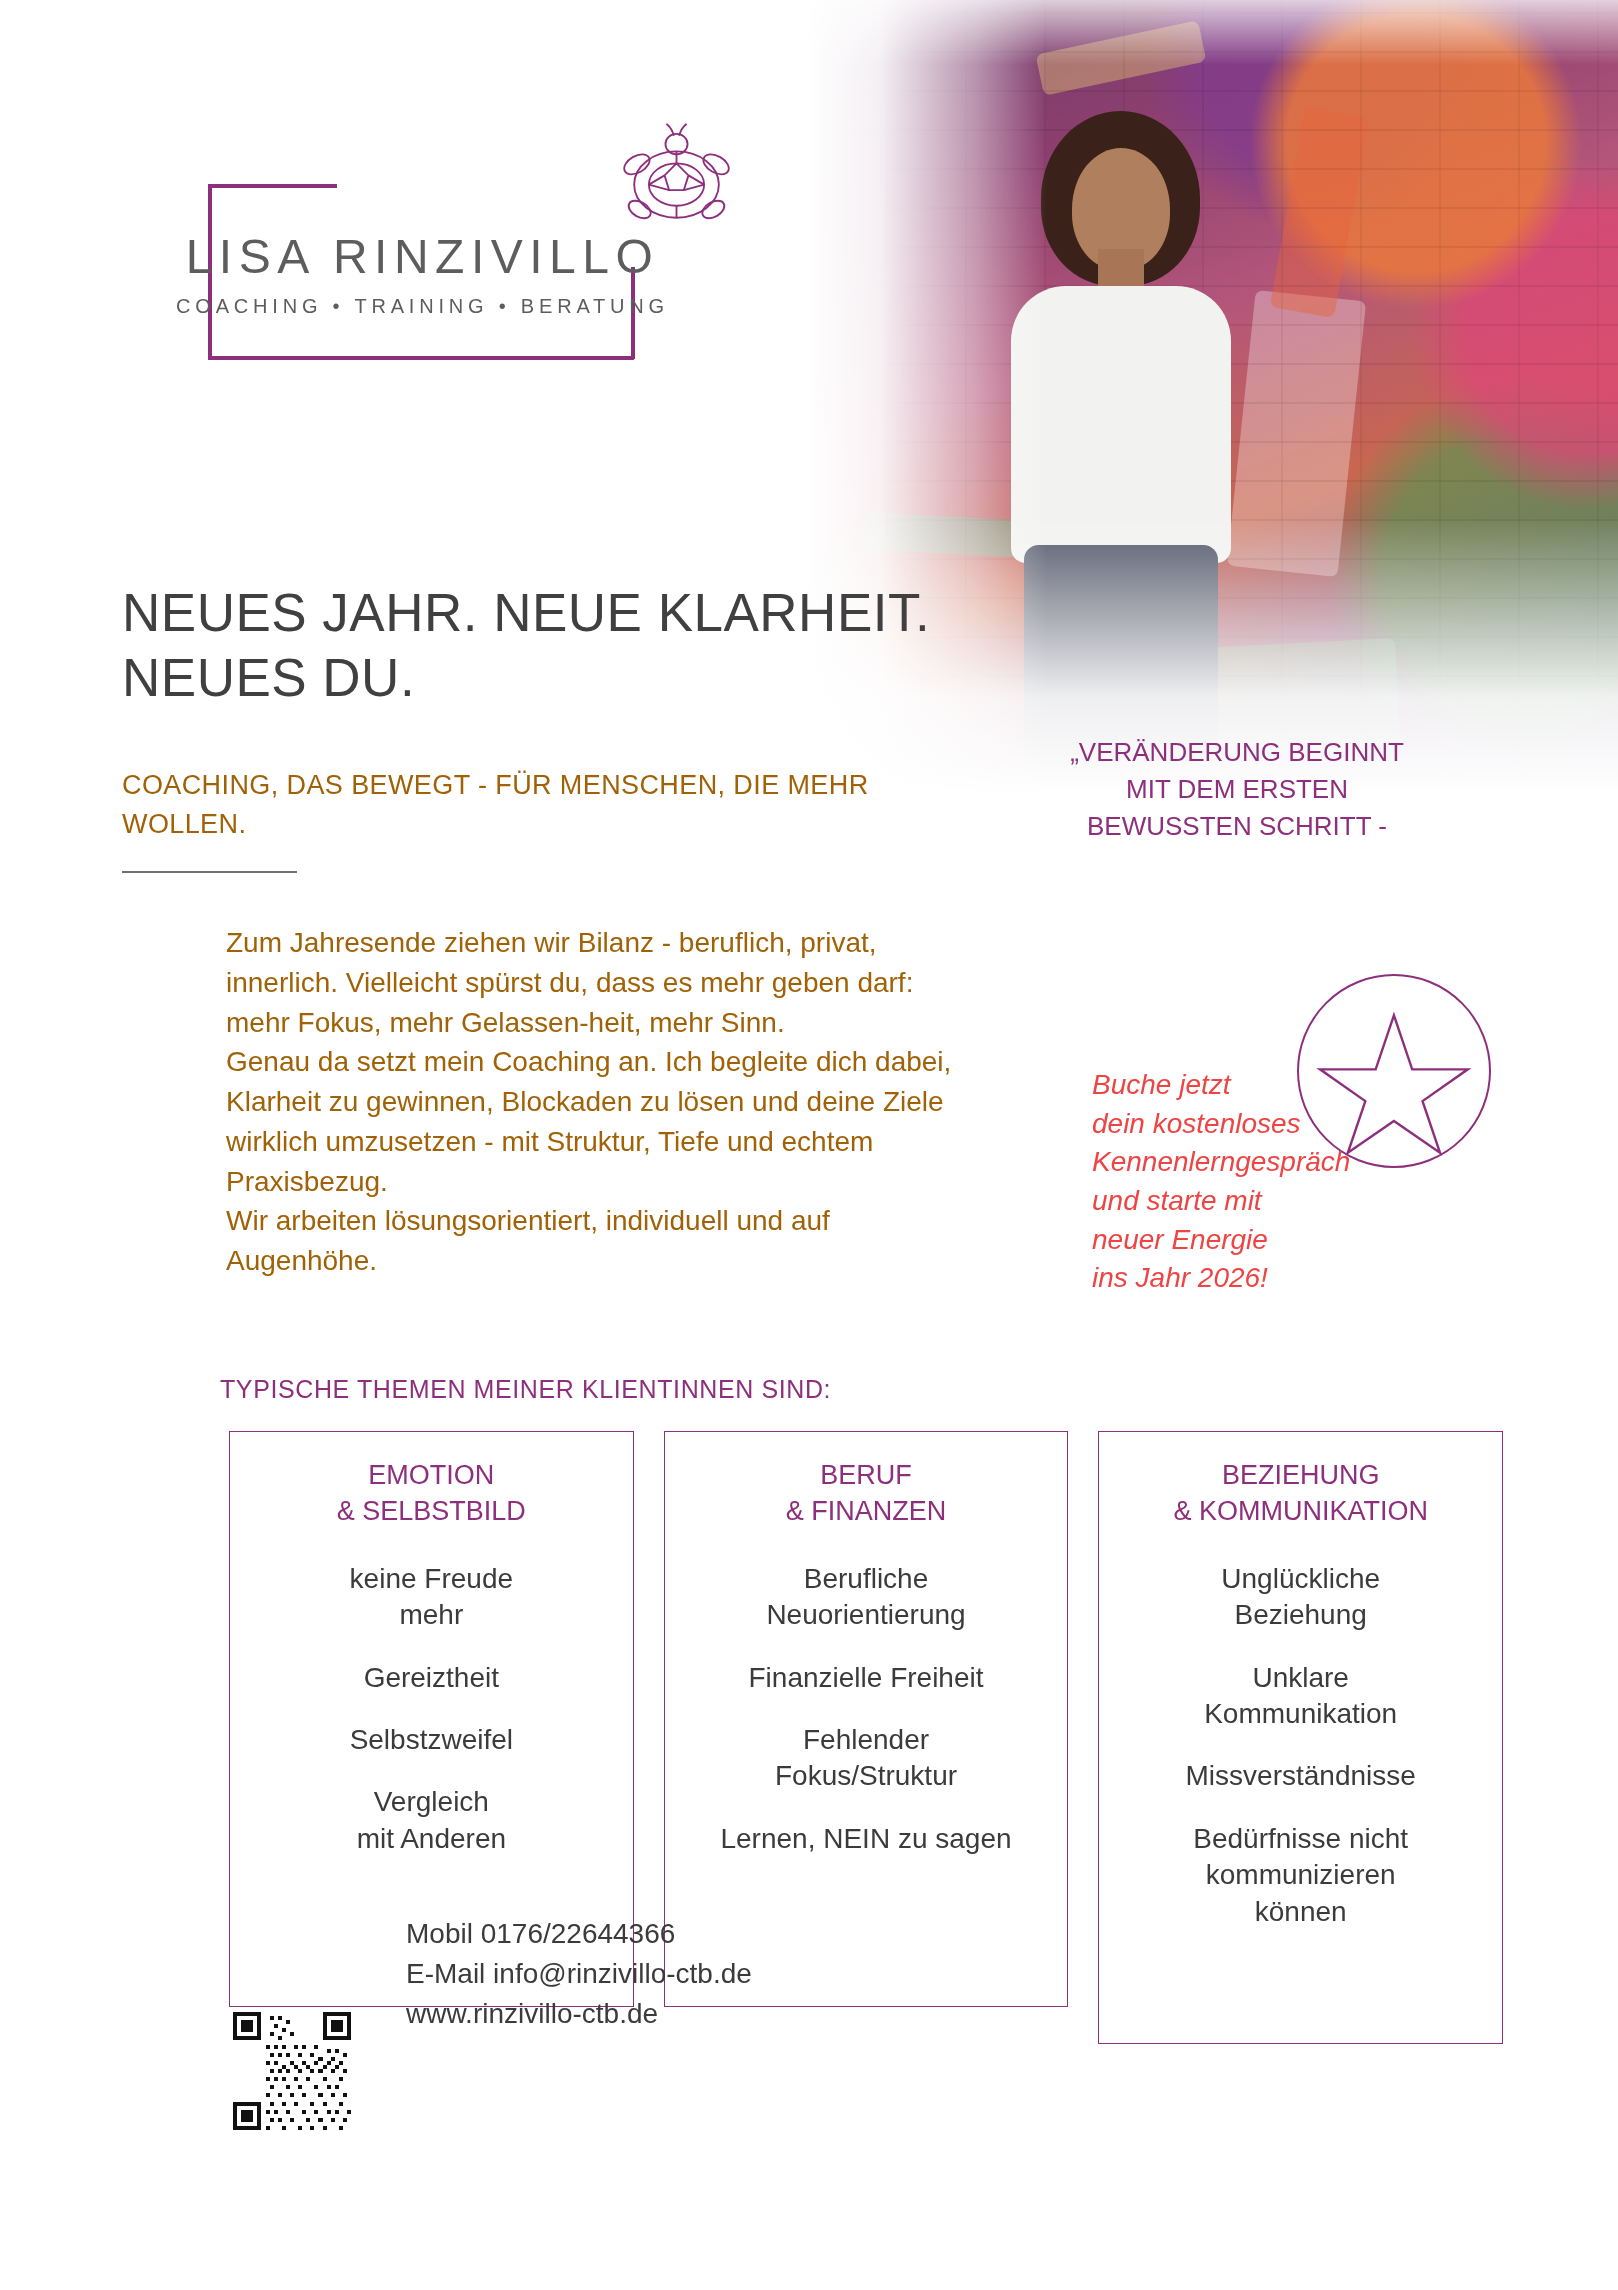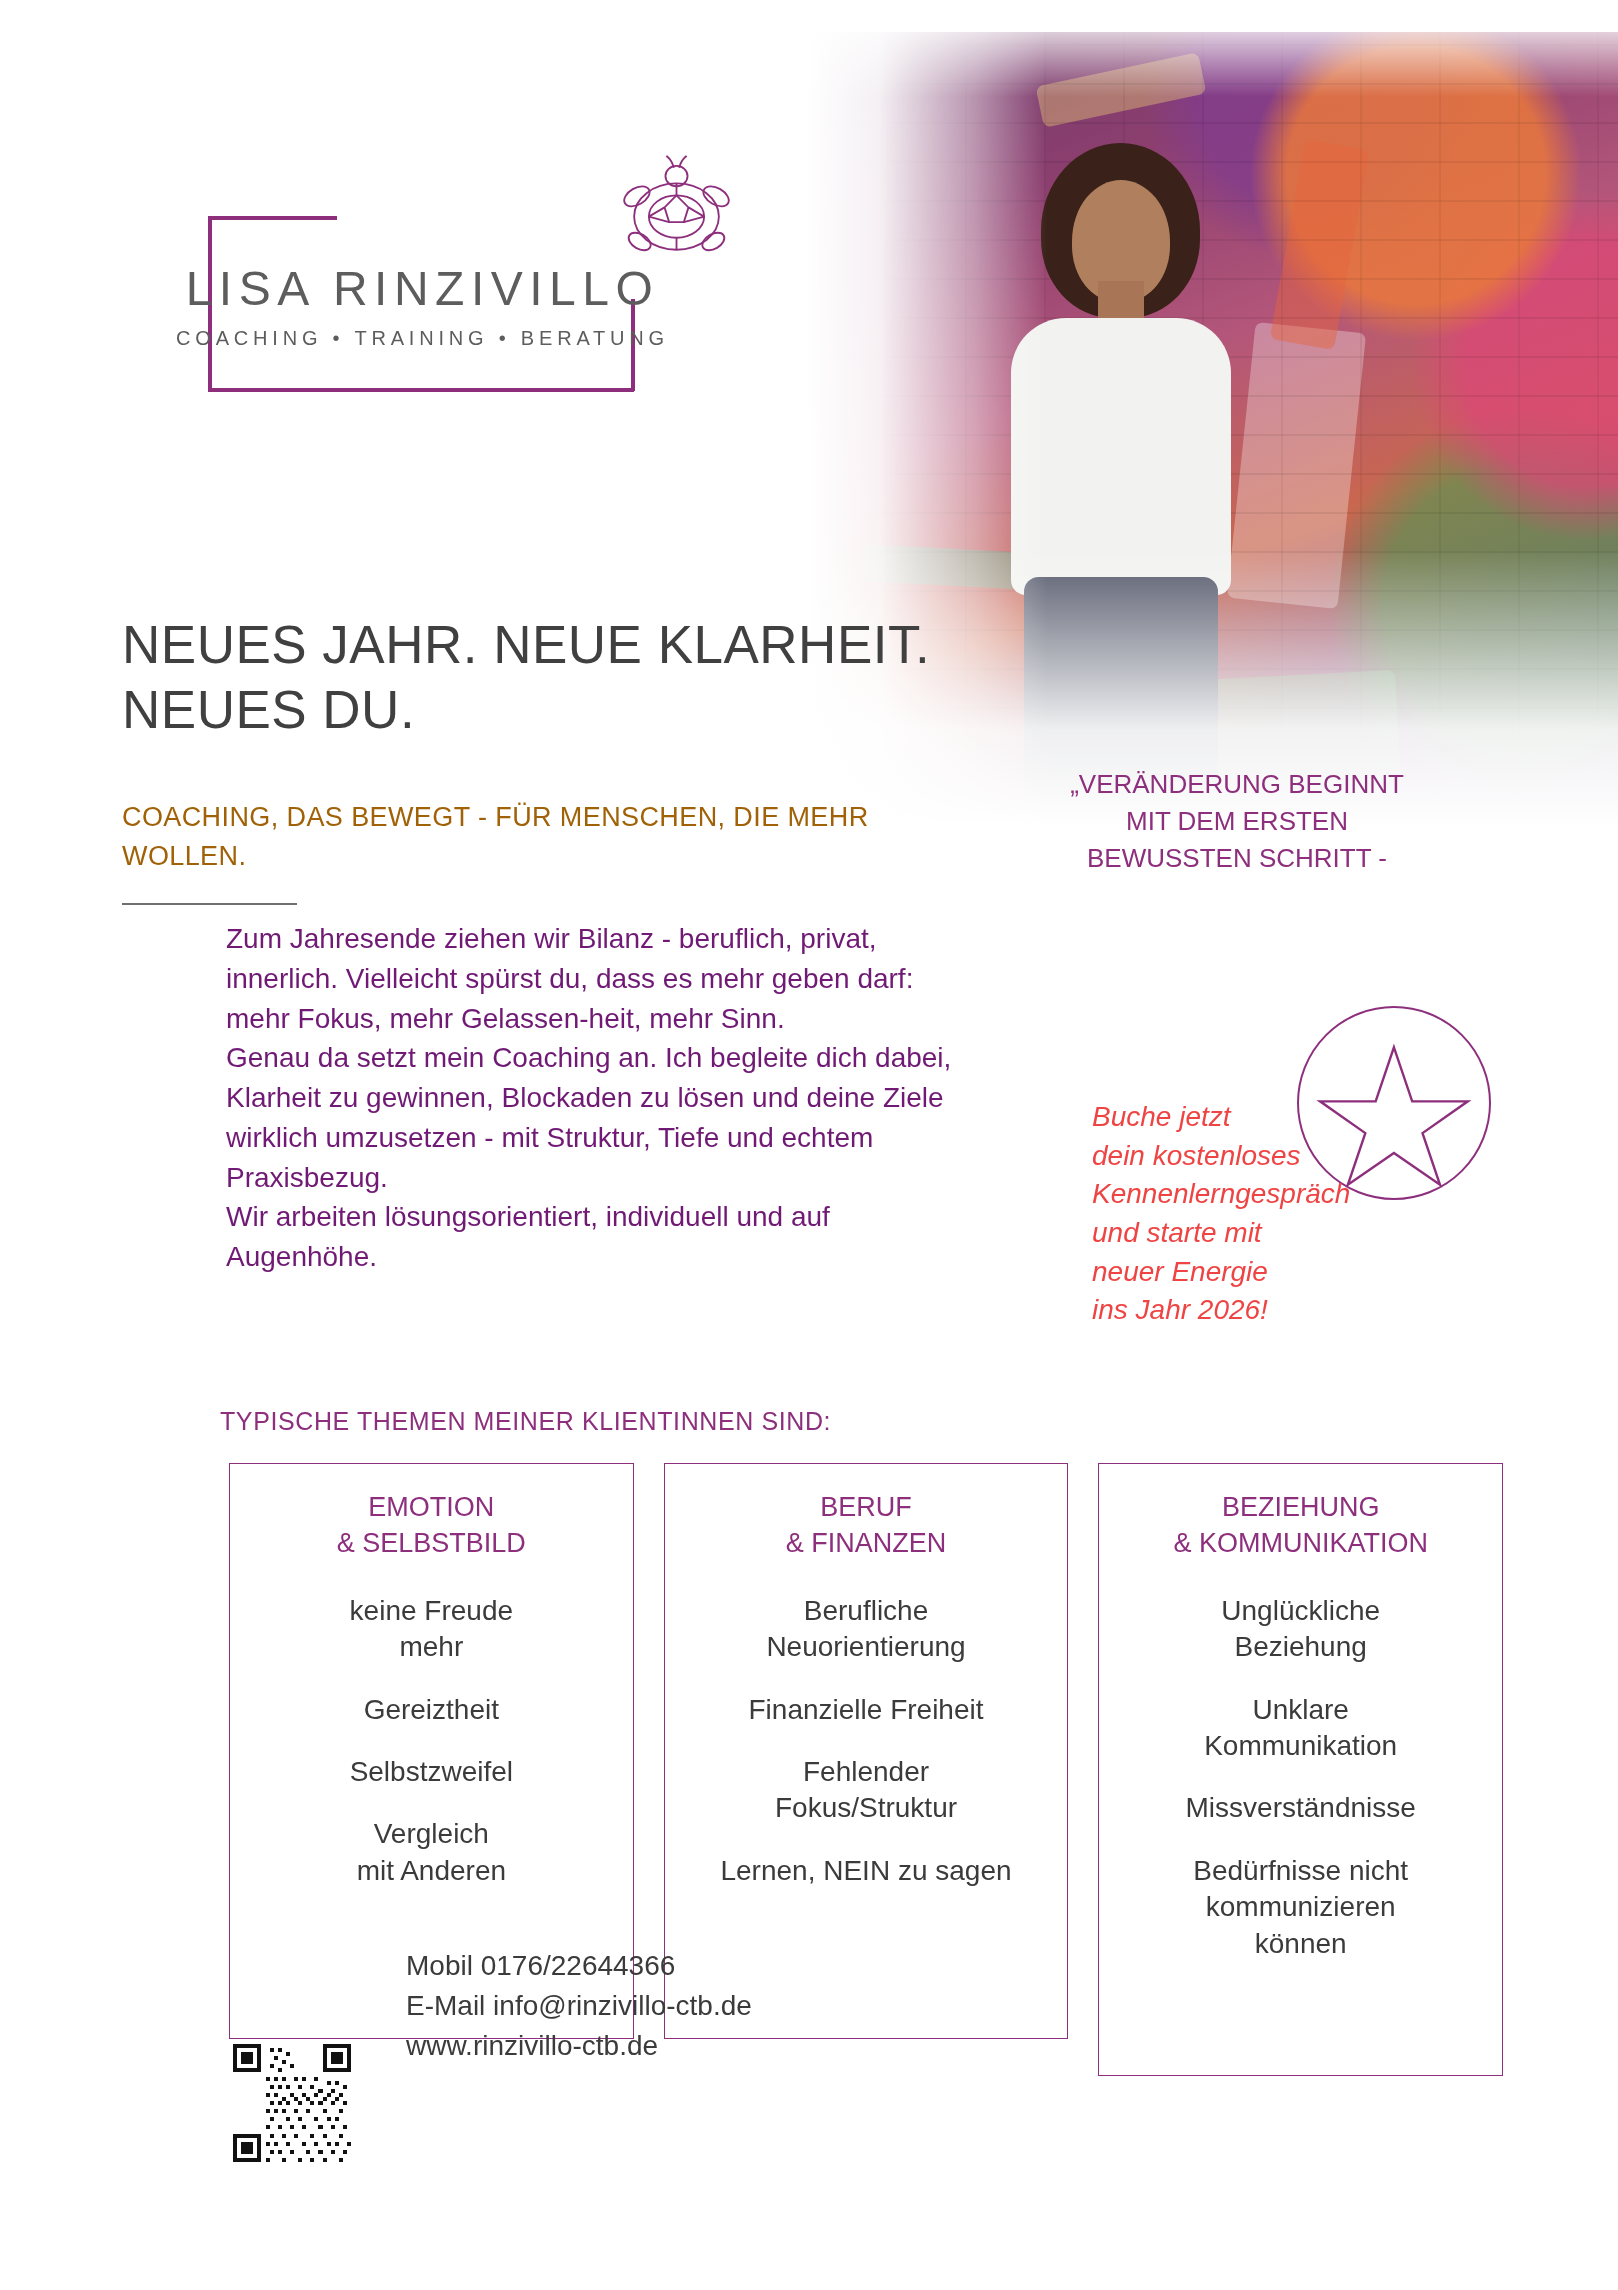--- a/index.html
+++ b/index.html
@@ -10,21 +10,20 @@
   body {
     font-family: "Liberation Sans", sans-serif;
     color: #333;
   }
   .page {
     position: relative;
     width: 1619px;
     height: 2189px;
     overflow: hidden;
     background: #ffffff;
-    margin-top: 32px;
   }
 
   
   .photo-area {
     position: absolute;
     top: 0;
     right: 0;
     width: 812px;
     height: 794px;
     overflow: hidden;
@@ -225,25 +224,25 @@
     line-height: 1.42;
   }
   .quote .big {
     font-size: 30px;
   }
 
   
   .body-copy {
     position: absolute;
     left: 226px;
-    top: 887px;
+    top: 923px;
     width: 748px;
     font-size: 28px;
     line-height: 1.42;
-    color: #701a75;
+    color: #a16207;
   }
   .body-copy p { margin: 0; }
 
   
   .badge {
     position: absolute;
     left: 1297px;
     top: 974px;
     width: 194px;
     height: 194px;

